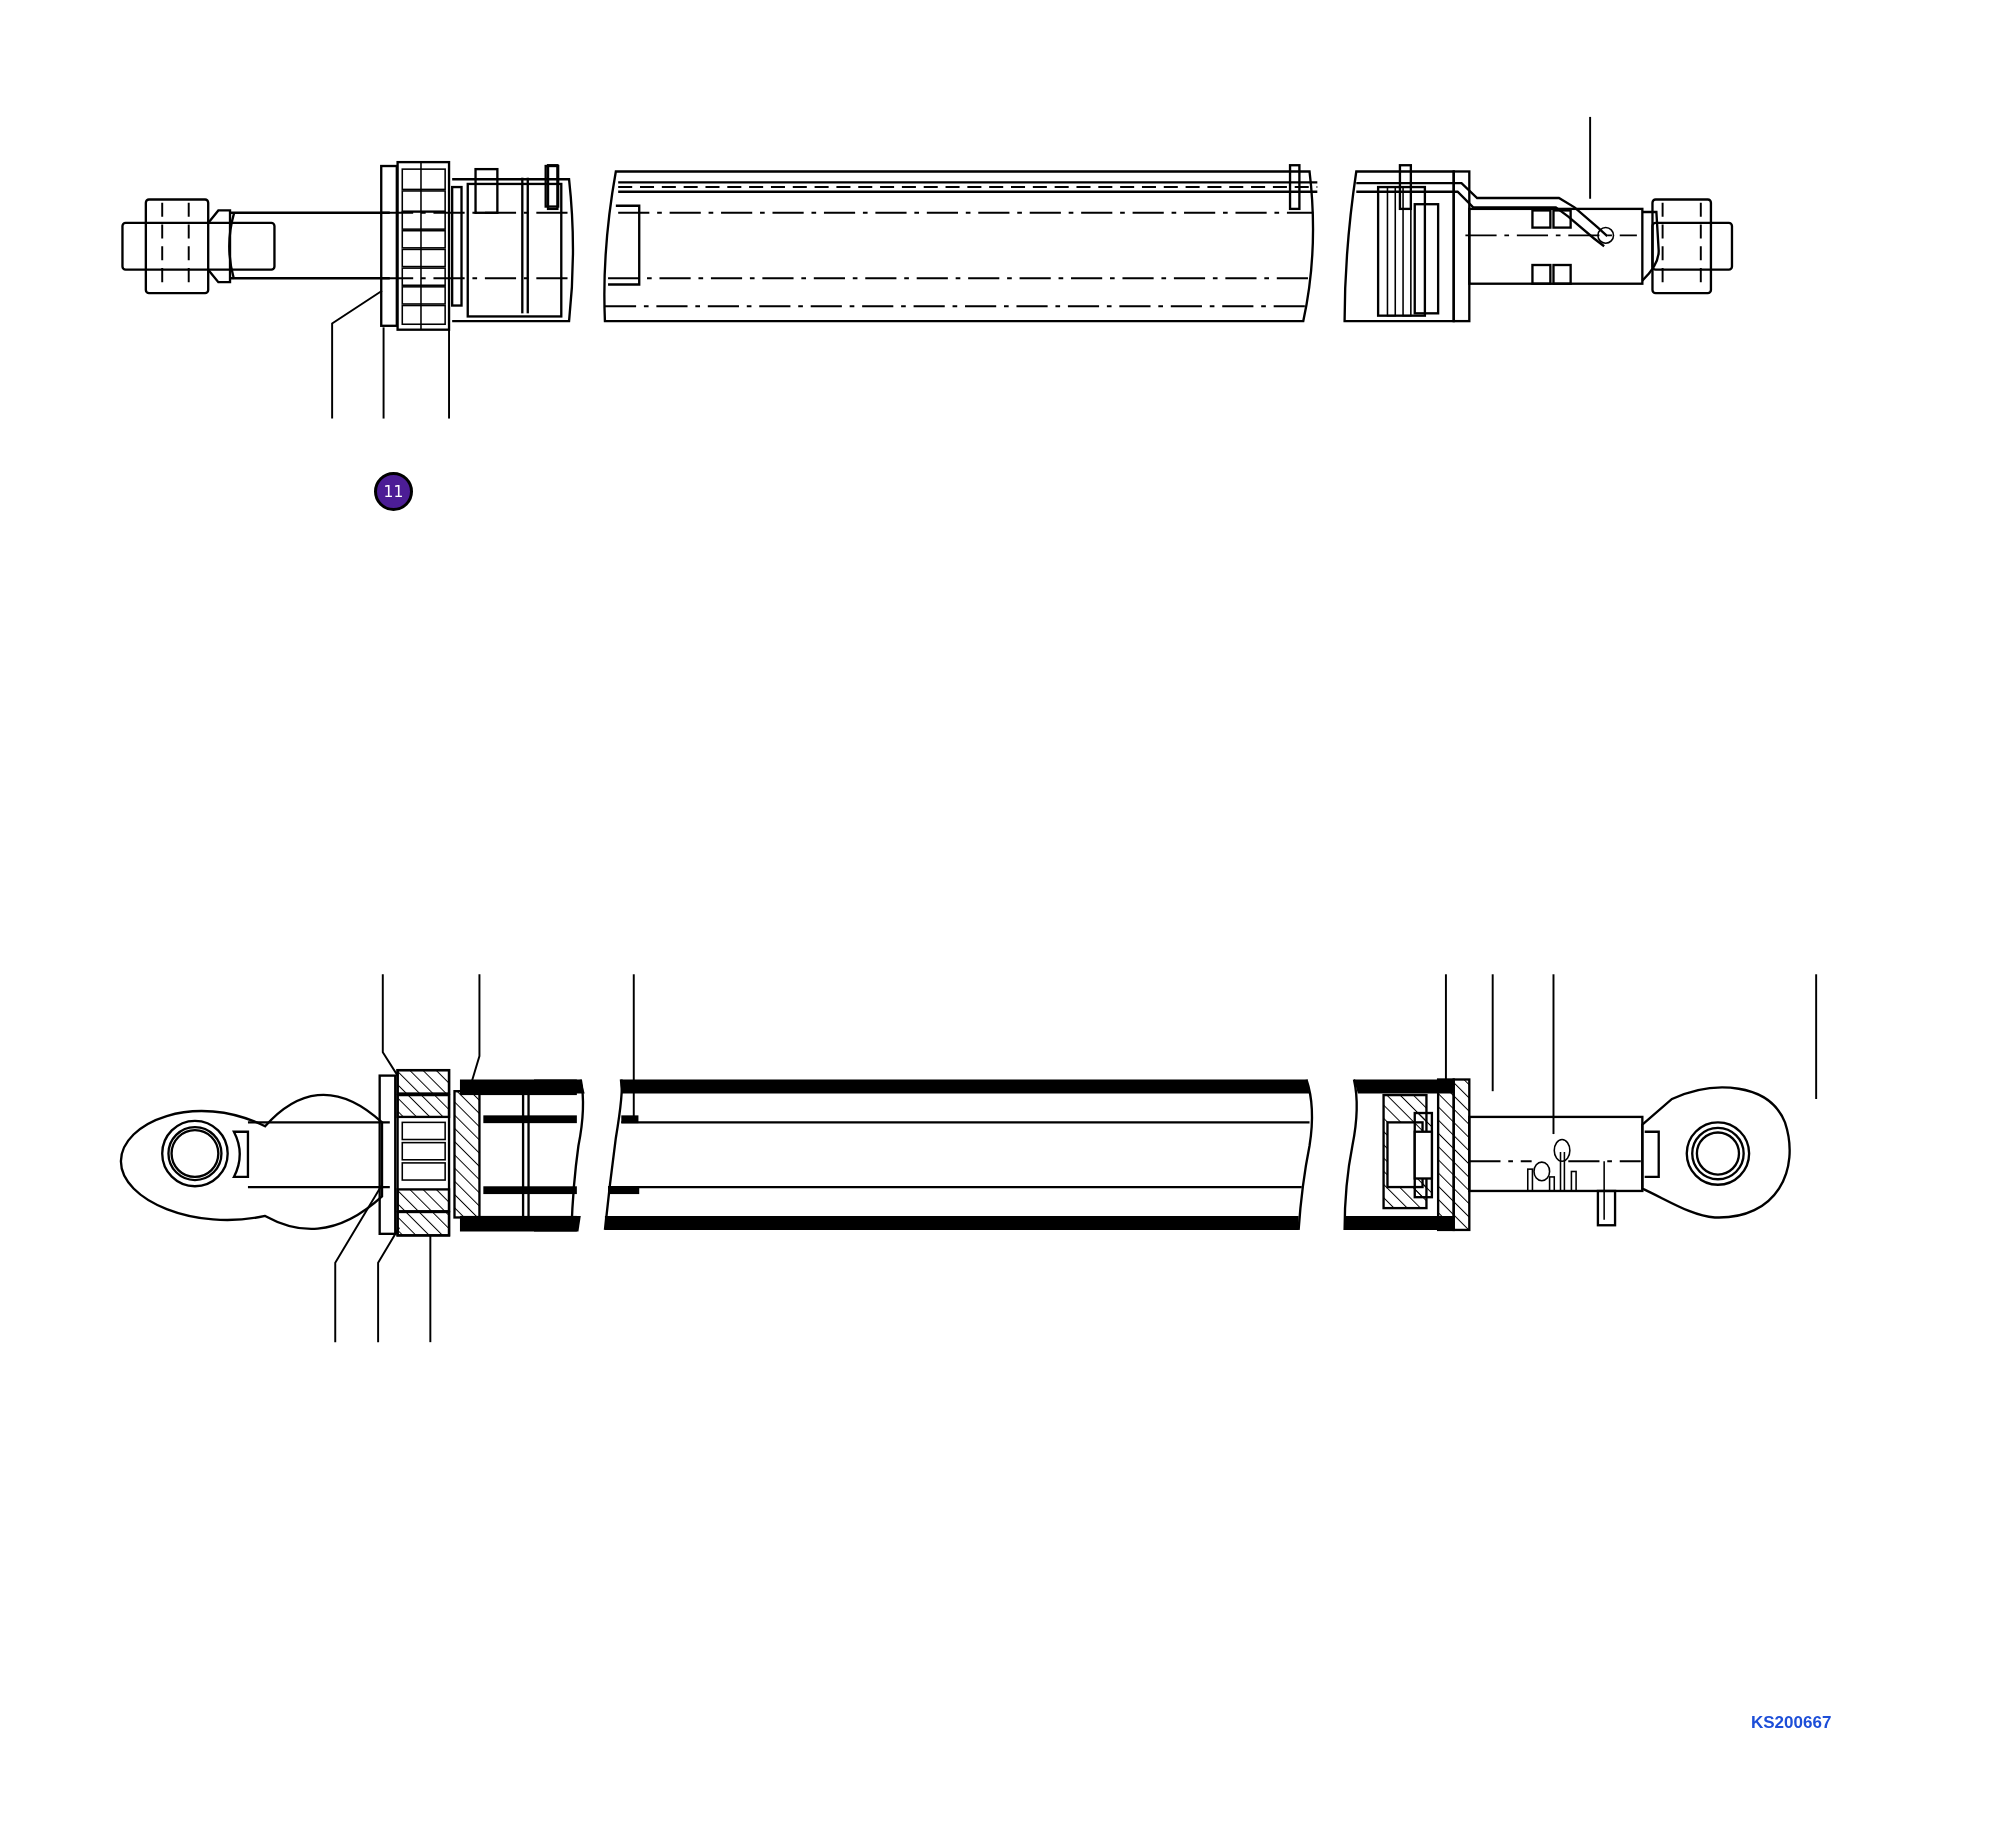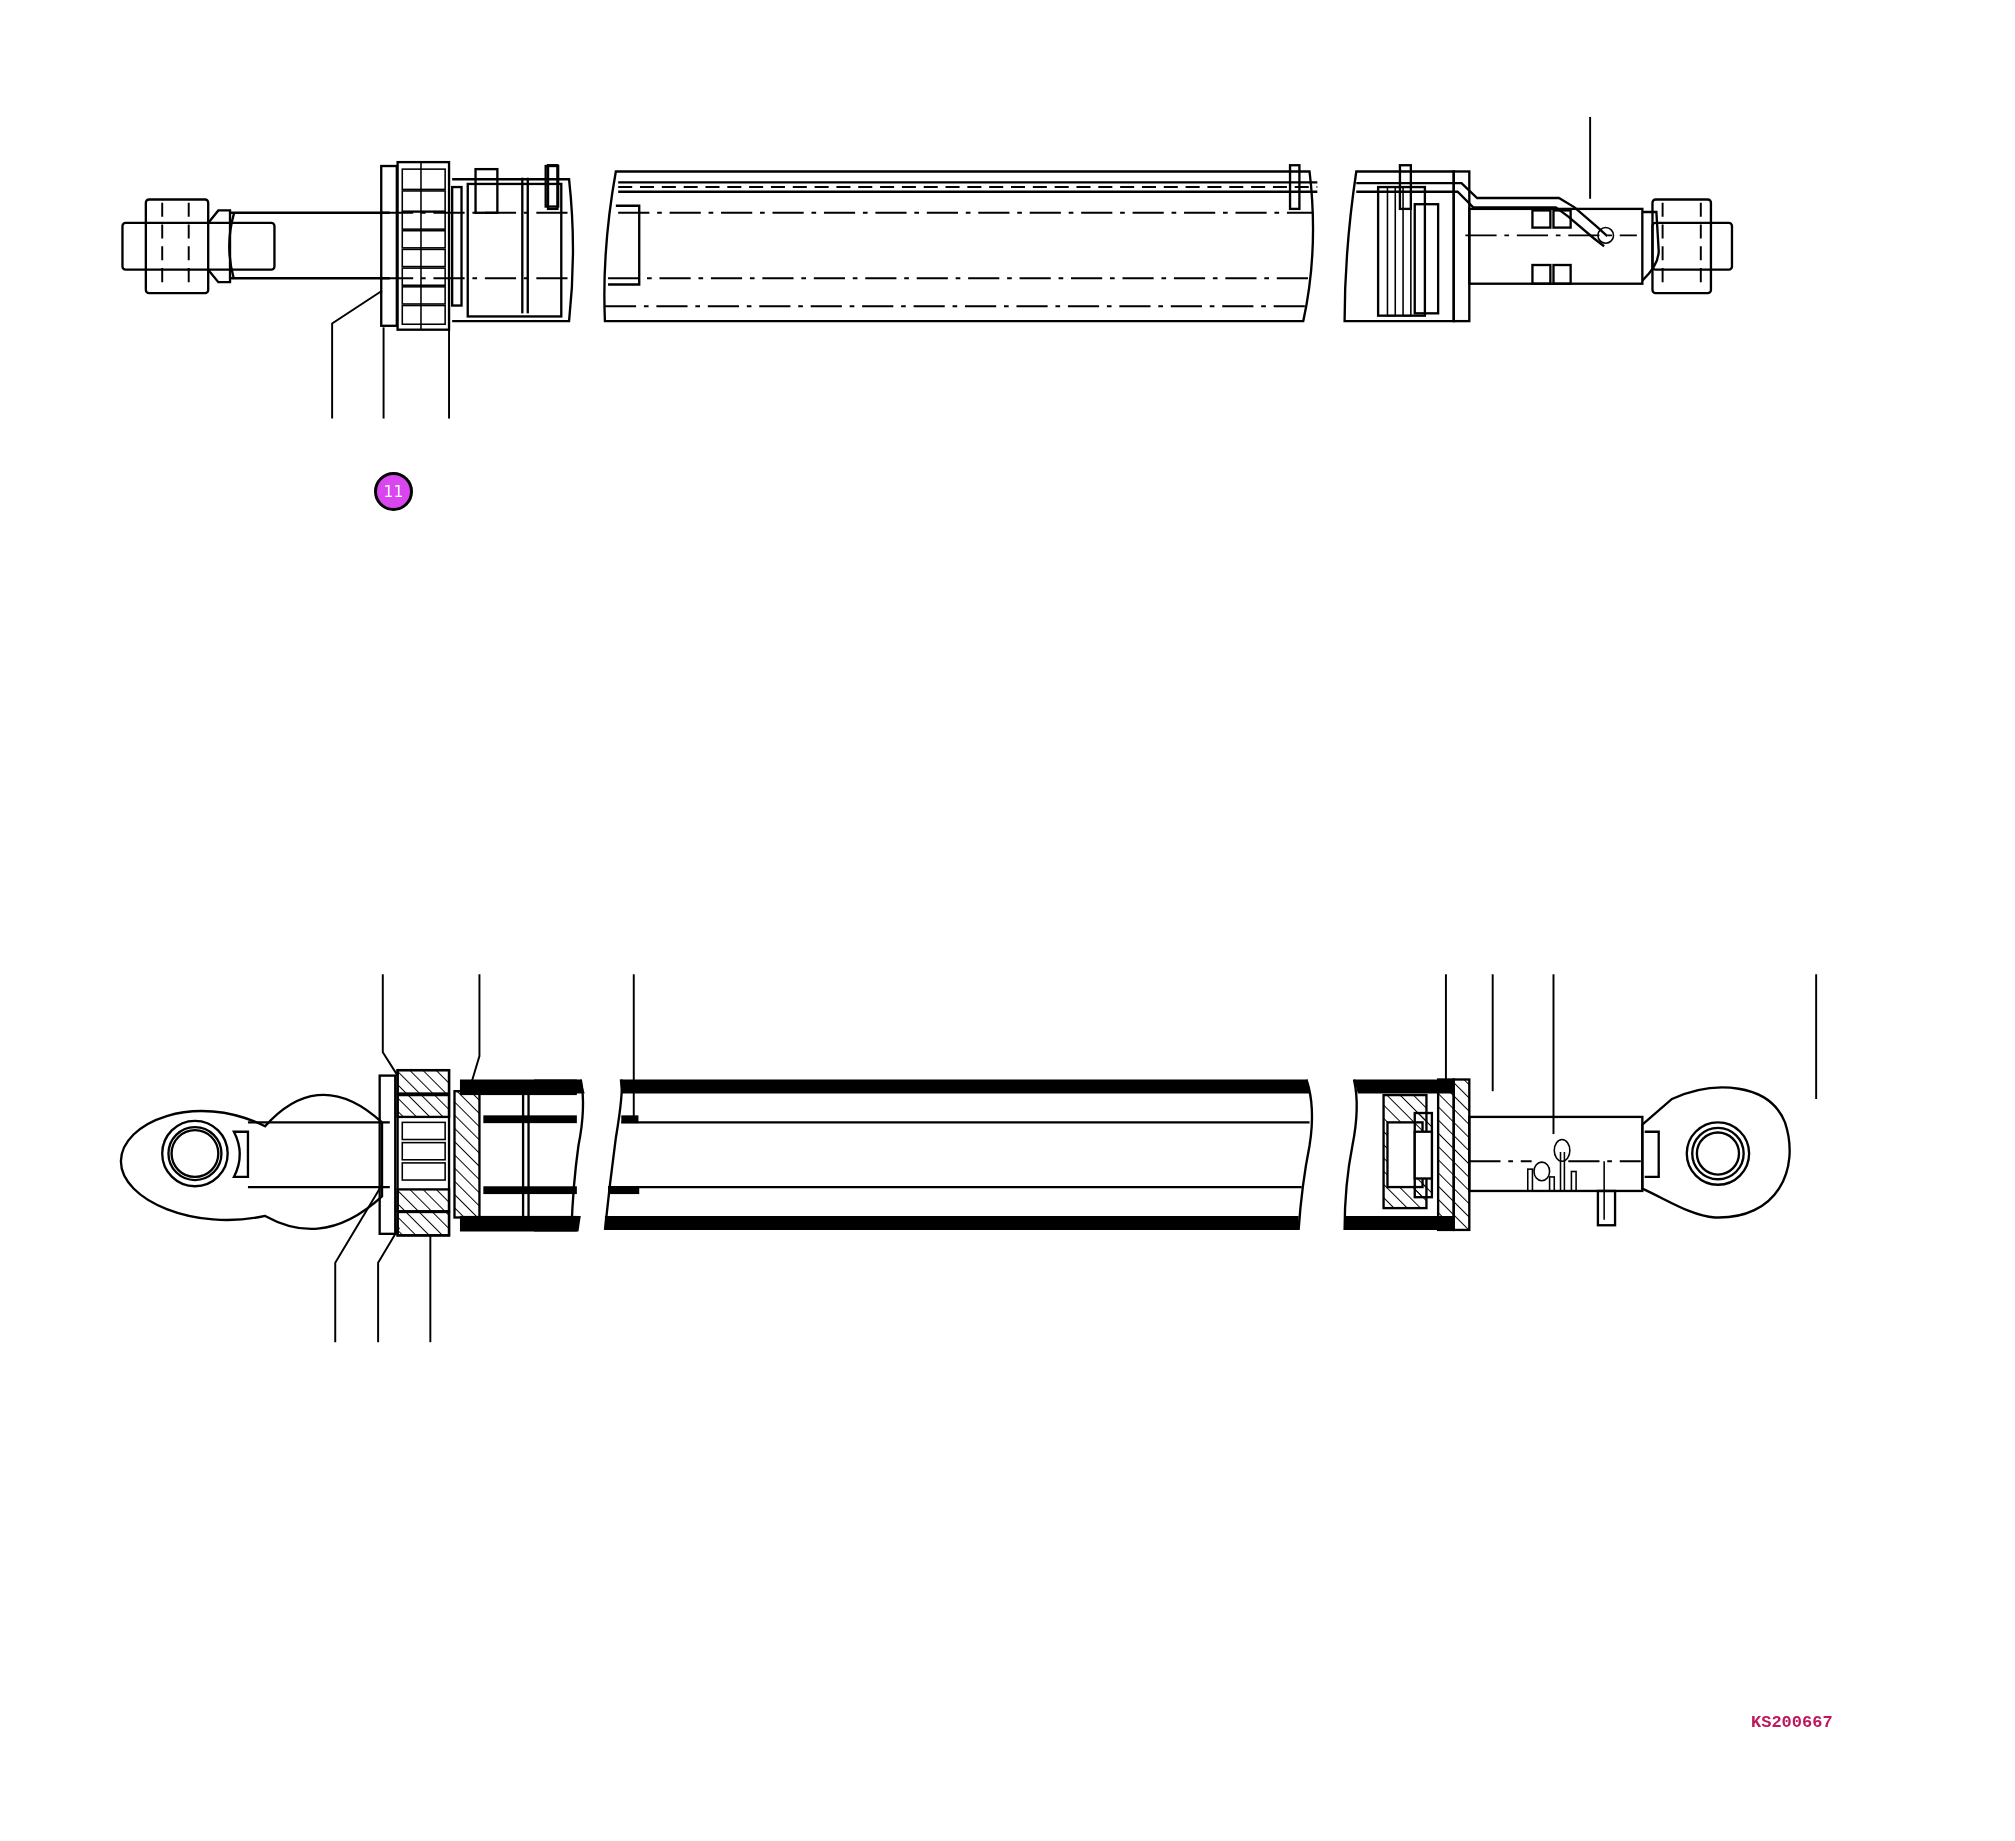--- a/index.html
+++ b/index.html
@@ -11,21 +11,21 @@
   .fill-w { fill: #fff; stroke: #000; stroke-width: 3; }
   .dash { stroke: #000; stroke-width: 2.5; fill: none; stroke-dasharray: 40 10 6 10; }
   .dash2 { stroke: #000; stroke-width: 2.5; fill: none; stroke-dasharray: 18 10; }
   .leader { stroke: #000; stroke-width: 2.5; fill: none; }
   .hatchB { fill: url(#hatchB); stroke: #000; stroke-width: 3; }
   .callout { position: absolute; width: 39px; height: 39px; border-radius: 50%;
              box-sizing: border-box; border: 3.9px solid #000; display: flex;
              align-items: center; justify-content: center; color: #fff;
              font-size: 15.6px; font-family: "DejaVu Sans", sans-serif; cursor: pointer; }
   .drawing-id { position: absolute; font-size: 17px; font-weight: bold;
-                color: #be185d; font-family: Liberation Mono, monospace; }
+                color: #1d4ed8; font-family: Liberation Sans, sans-serif; }
 </style>
 </head>
 <body>
 
 <svg class="drawing" width="2015" height="1841" viewBox="0 0 2585 2362" xmlns="http://www.w3.org/2000/svg">
   <defs>
     <pattern id="hatchA" patternUnits="userSpaceOnUse" width="16" height="16" patternTransform="rotate(45)">
       <line x1="0" y1="0" x2="0" y2="16" stroke="#000" stroke-width="2.5"></line>
     </pattern>
     <pattern id="hatchB" patternUnits="userSpaceOnUse" width="12" height="12" patternTransform="rotate(-45)">
@@ -217,16 +217,16 @@
       <line class="leader" x1="1915" y1="1250" x2="1915" y2="1400"></line>
       <line class="leader" x1="1993" y1="1250" x2="1993" y2="1455"></line>
       <line class="leader" x1="2330" y1="1250" x2="2330" y2="1410"></line>
       <path class="leader" d="M430 1722 L430 1620 L490 1520"></path>
       <path class="leader" d="M485 1722 L485 1620 L512 1575"></path>
       <line class="leader" x1="552" y1="1722" x2="552" y2="1585"></line>
     </g>
   </g>
 </svg>
 
-<div class="callout" style="left:374px; top:472px; background:#d946ef;">11</div>
+<div class="callout" style="left:374px; top:472px; background:#4c1d95;">11</div>
 
 <div class="drawing-id" style="left:1751px; top:1713px;">KS200667</div>
 
 
 </body></html>

